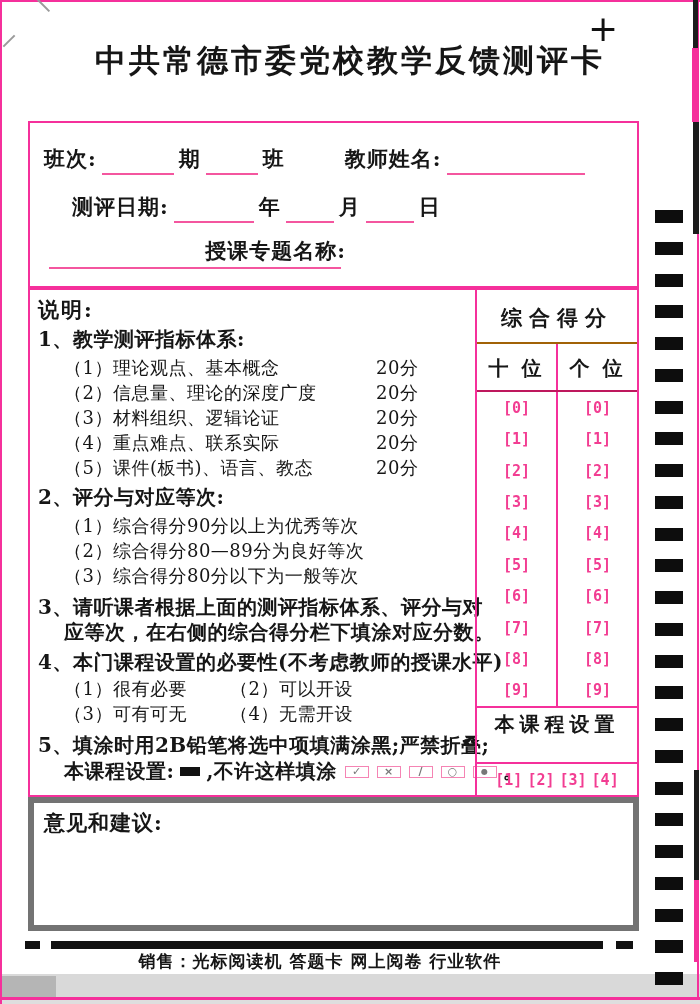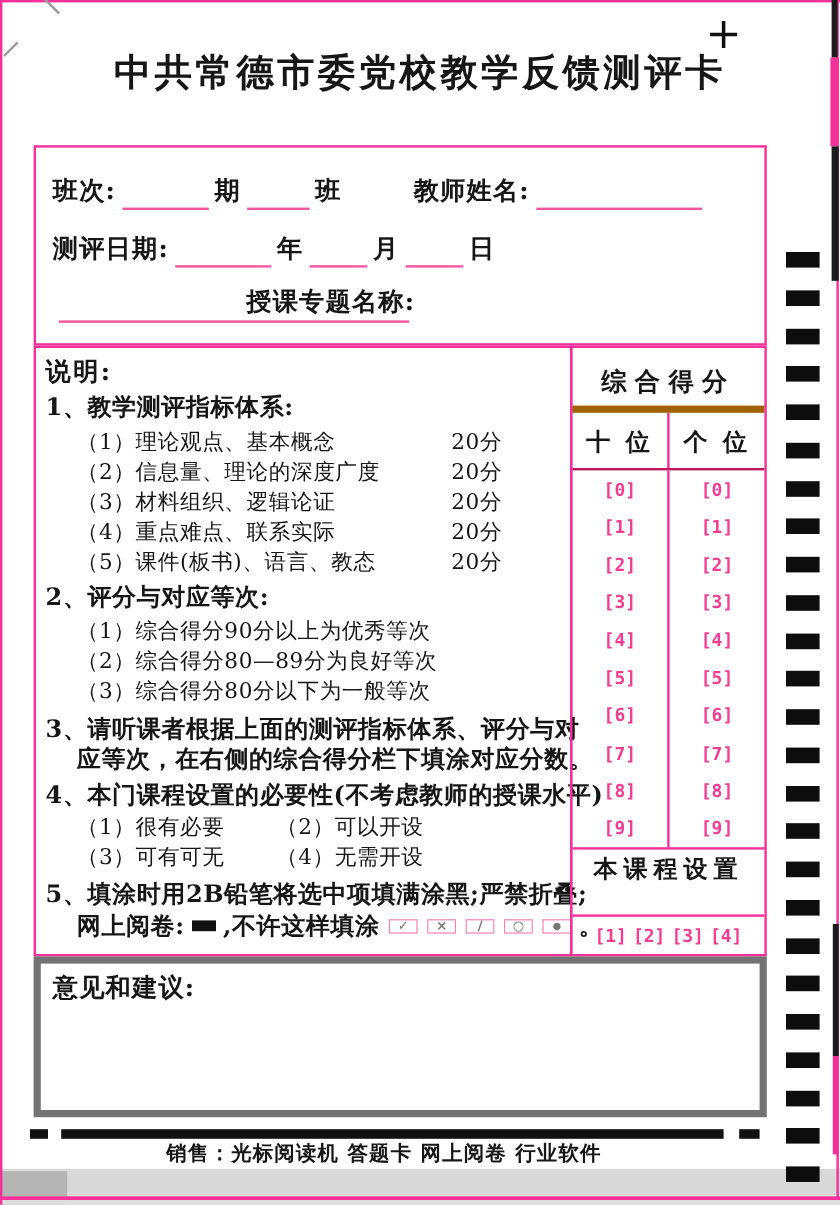--- a/index.html
+++ b/index.html
@@ -30,21 +30,21 @@
   .st-p2 { left:694px; top:880px; width:5px; height:82px;  background:#f5309b; }
   .tmark { position:absolute; left:655px; width:28px; height:13px; background:#0d0d0d; }
   
   .title { left:0; top:40px; width:700px; text-align:center; font-size:31px; font-weight:700;
            letter-spacing:3px; }
   .plusmark { left:588px; top:8px; width:30px; height:34px; font-size:36px; font-weight:400;
               font-family:"DejaVu Sans","Liberation Sans",sans-serif; color:#111; }
   
   .info-box { left:28px; top:121px; width:611px; height:167px; border:2px solid #f5309b; }
   .irow { position:absolute; left:14px; height:34px; display:flex; align-items:flex-end; }
-  .r1 { top:18px; } .r2 { top:66px; } .r3 { top:112px;flex-direction:column; }
+  .r1 { top:18px; } .r2 { top:66px;margin-left:28px; } .r3 { top:112px;flex-direction:column; }
   .lbl { font-size:21px; font-weight:600; letter-spacing:1px; line-height:32px; white-space:nowrap; }
   .ul { display:inline-block; height:30px; border-bottom:2px solid #f4569f; margin:0 5px; }
   .w72{width:72px;} .w52{width:52px;} .w138{width:138px;} .w80{width:80px;}
   .w48{width:48px;} .w292{width:292px;}
   .gap60 { display:inline-block; width:60px; }
   
   .instr-box { left:28px; top:288px; width:449px; height:509px; border:2px solid #f5309b; }
   .score-box { left:475px; top:288px; width:164px; height:509px; border:2px solid #f5309b;
                display:flex; flex-direction:column; }
   .sugg-box  { left:28px; top:797px; width:611px; height:134px; border:6px solid #737373; }
@@ -58,21 +58,21 @@
   .ind-score{ position:absolute; left:312px; }
   .blackbar { display:inline-block; width:20px; height:9px; background:#111; margin:0 6px;
               vertical-align:middle; }
   .wrongbox { display:inline-flex; width:24px; height:12px; border:1px solid #f584b4;
               margin-left:8px; align-items:center; justify-content:center;
               font-size:11px; line-height:10px; color:#777; vertical-align:middle;
               font-family:"DejaVu Sans","Liberation Sans",sans-serif; }
   .fivewrap { display:flex; align-items:center; }
   
   .sp-title { height:54px; line-height:56px; text-align:center; font-size:21px; font-weight:700;
-              letter-spacing:7px; border-bottom:6px solid #a16207; }
+              letter-spacing:7px; border-bottom:2px solid #a16207; }
   .sp-cols  { height:48px; display:flex; border-bottom:2px solid #be185d; }
   .sp-col-h { flex:1; text-align:center; line-height:48px; font-size:20px; font-weight:700;
               letter-spacing:3px; }
   .sp-col-h + .sp-col-h { border-left:2px solid #f5309b; }
   .sp-digits { height:316px; display:flex; border-bottom:2px solid #f5309b; }
   .digit-col { flex:1; display:flex; flex-direction:column; }
   .digit-col + .digit-col { border-left:2px solid #f5309b; }
   .digit-cell { flex:1; display:flex; align-items:center; justify-content:center;
                 color:#f23d92; font-size:15px; font-weight:700;
                 font-family:"DejaVu Sans Mono","Liberation Mono",monospace; }
@@ -204,21 +204,21 @@
       </div>
     <div class="iline h20b" style="left:8px; top:304px;">3、请听课者根据上面的测评指标体系、评分与对</div>
     <div class="iline h20b" style="left:34px; top:329px;">应等次，在右侧的综合得分栏下填涂对应分数。</div>
     <div class="iline h20b" style="left:8px; top:359px;">4、本门课程设置的必要性(不考虑教师的授课水平)</div>
     <div class="iline t18" style="left:34px; top:387px;">（1）很有必要</div>
     <div class="iline t18" style="left:200px; top:387px;">（2）可以开设</div>
     <div class="iline t18" style="left:34px; top:412px;">（3）可有可无</div>
     <div class="iline t18" style="left:200px; top:412px;">（4）无需开设</div>
     <div class="iline h20b" style="left:8px; top:442px;">5、填涂时用2B铅笔将选中项填满涂黑;严禁折叠;</div>
     <div class="iline h20b fivewrap" style="left:34px; top:468px;">
-      <span>网上阅卷:</span>
+      <span>本课程设置:</span>
       <span class="blackbar"></span>
       <span>,不许这样填涂</span>
       <span id="wrong-marks" class="fivewrap">
           <span class="wrongbox">✓</span>
           <span class="wrongbox">×</span>
           <span class="wrongbox">/</span>
           <span class="wrongbox">○</span>
           <span class="wrongbox" style="font-size: 8px;">●</span>
         </span>
       <span style="margin-left:6px;">。</span>

